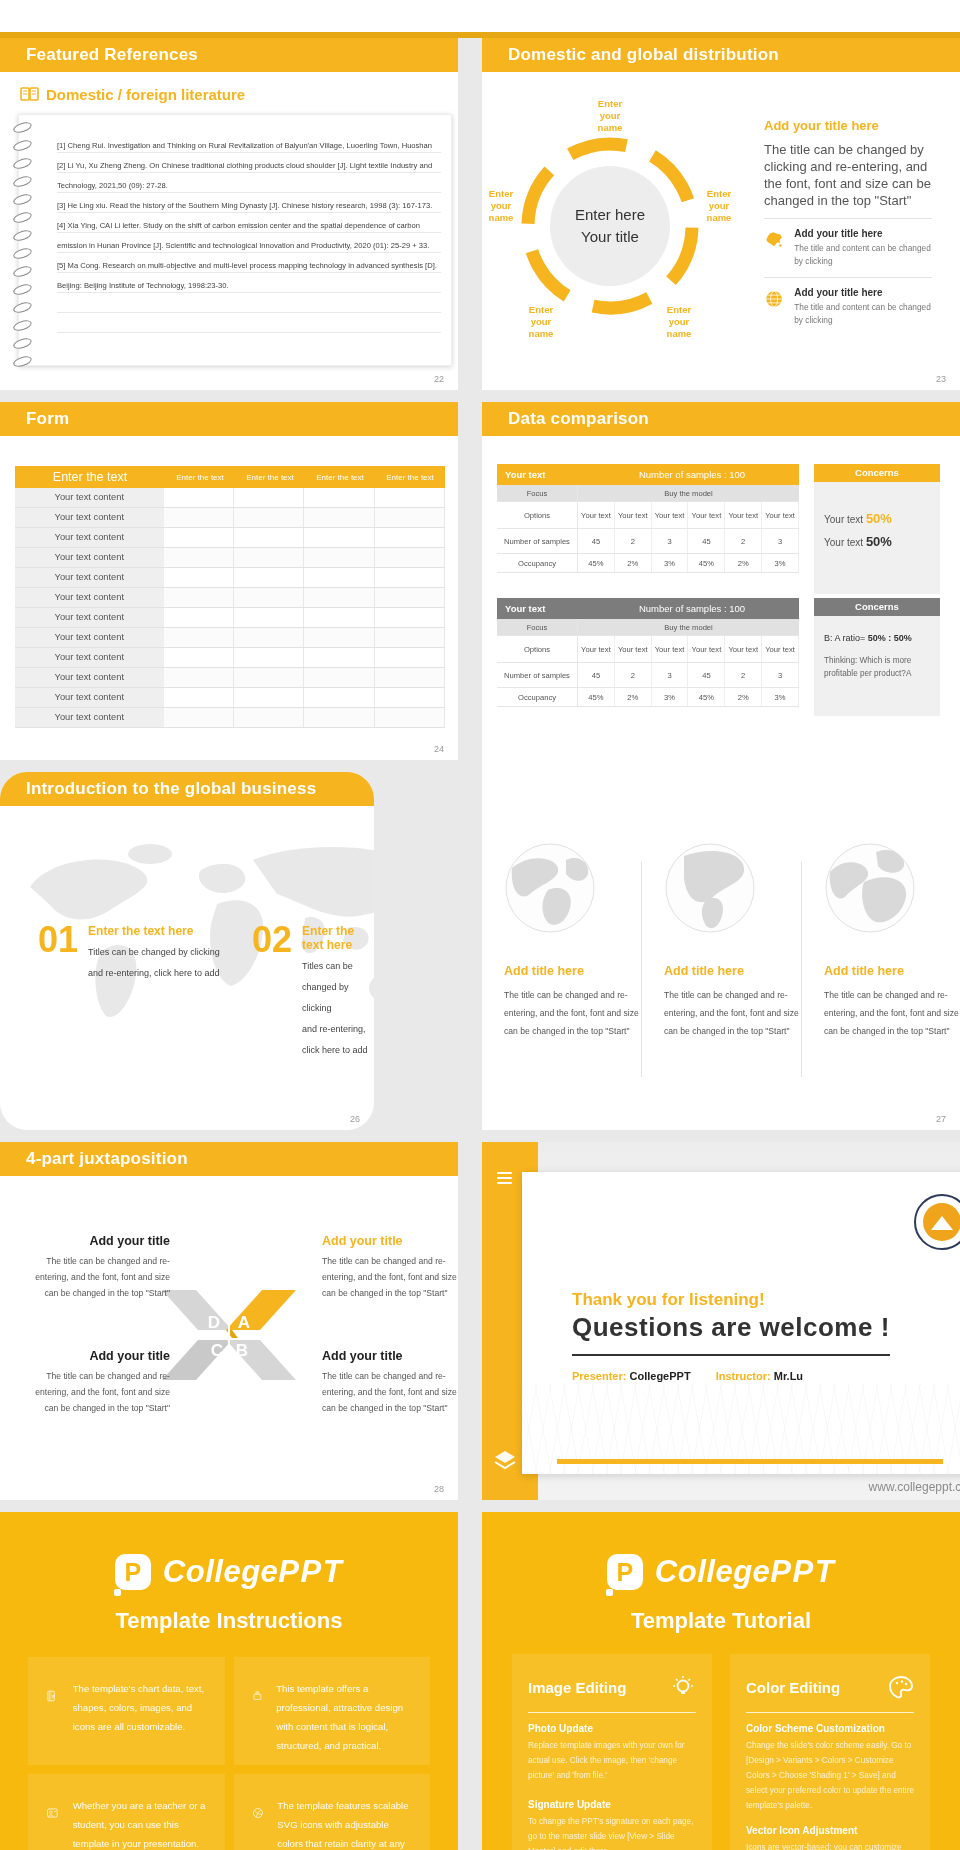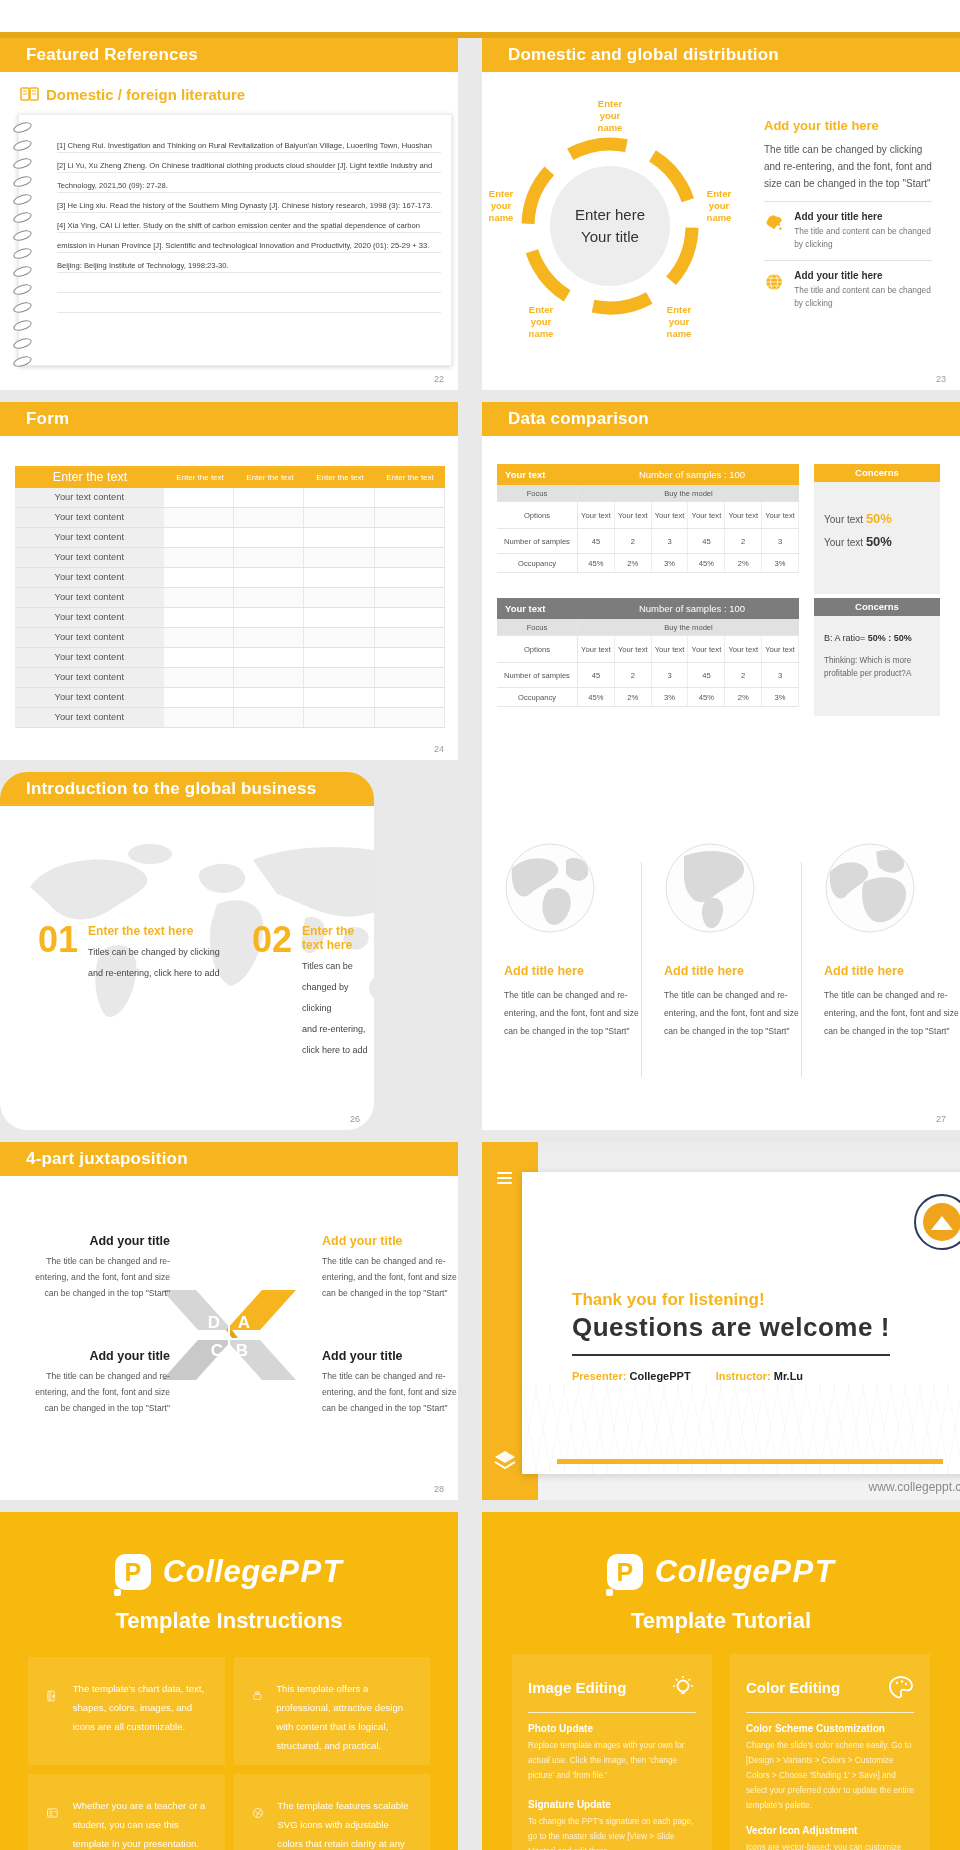--- a/index.html
+++ b/index.html
@@ -14,21 +14,21 @@
   .coilcol{position:absolute;left:-6px;top:8px;display:flex;flex-direction:column;gap:9px;}
   .coil{width:17px;height:7px;border:1.6px solid #8b8b8b;border-radius:50%;transform:rotate(-18deg);background:#fff;}
   .reflines{position:absolute;left:38px;top:18px;right:10px;}
   .refline{font-size:7.6px;color:#3f3f3f;line-height:12px;padding-top:7px;border-bottom:1px solid #e8e8e8;height:12px;white-space:nowrap;overflow:hidden;}
   
   .ringwrap{position:absolute;left:28px;top:88px;width:200px;height:200px;}
   .ringcenter{position:absolute;left:40px;top:40px;width:120px;height:120px;border-radius:50%;background:#ededed;display:flex;flex-direction:column;align-items:center;justify-content:center;font-size:15px;color:#333;line-height:22px;}
   .nodelabel{position:absolute;width:46px;text-align:center;color:#F6B41E;font-weight:bold;font-size:9.5px;line-height:12px;}
   .s23right{position:absolute;left:282px;top:80px;width:168px;}
   .s23h{color:#F6B41E;font-weight:bold;font-size:13px;}
-  .s23body{margin-top:8px;font-size:10px;color:#555;line-height:17px;}
+  .s23body{margin-top:8px;font-size:13px;color:#555;line-height:17px;}
   .s23item{display:flex;gap:10px;align-items:flex-start;border-top:1px solid #e4e4e4;padding-top:9px;margin-top:9px;}
   .s23it{font-weight:bold;font-size:10px;color:#333;}
   .s23ib{font-size:8.3px;color:#777;line-height:13px;margin-top:3px;}
   
   .ftable{position:absolute;left:15px;top:64px;width:430px;border-collapse:collapse;}
   .fhead{display:flex;background:#F6B41E;color:#fff;font-weight:normal;height:22px;align-items:center;}
   .fh1{width:150px;text-align:center;font-size:12.5px;}
   .fh{width:70px;text-align:center;font-size:8px;}
   .frow{display:flex;height:19px;border-bottom:1px solid #e2e2e2;}
   .fc1{width:150px;background:#efefef;text-align:center;font-size:9.3px;color:#555;line-height:19px;}
@@ -145,20 +145,21 @@
           <div class="coil"></div>
           <div class="coil"></div>
       </div>
       <div class="reflines">
         <div class="refline">[1] Cheng Rui. Investigation and Thinking on Rural Revitalization of Baiyun'an Village, Luoerling Town, Huoshan</div>
         <div class="refline">[2] Li Yu, Xu Zheng Zheng. On Chinese traditional clothing products cloud shoulder [J]. Light textile Industry and</div>
         <div class="refline">Technology, 2021,50 (09): 27-28.</div>
         <div class="refline">[3] He Ling xiu. Read the history of the Southern Ming Dynasty [J]. Chinese history research, 1998 (3): 167-173.</div>
         <div class="refline">[4] Xia Ying, CAI Li letter. Study on the shift of carbon emission center and the spatial dependence of carbon</div>
         <div class="refline">emission in Hunan Province [J]. Scientific and technological Innovation and Productivity, 2020 (01): 25-29 + 33.</div>
+        <div class="refline">[5] Ma Cong. Research on multi-objective and multi-level process mapping technology in advanced synthesis [D].</div>
         <div class="refline">Beijing: Beijing Institute of Technology, 1998:23-30.</div>
         <div class="refline"></div>
         <div class="refline"></div>
       </div>
     </div>
     <div class="pagenum">22</div>
   </div>
 
   <div class="slide" style="left:482px;top:6px;width:478px;height:352px;">
     <div class="banner">Domestic and global distribution</div>

